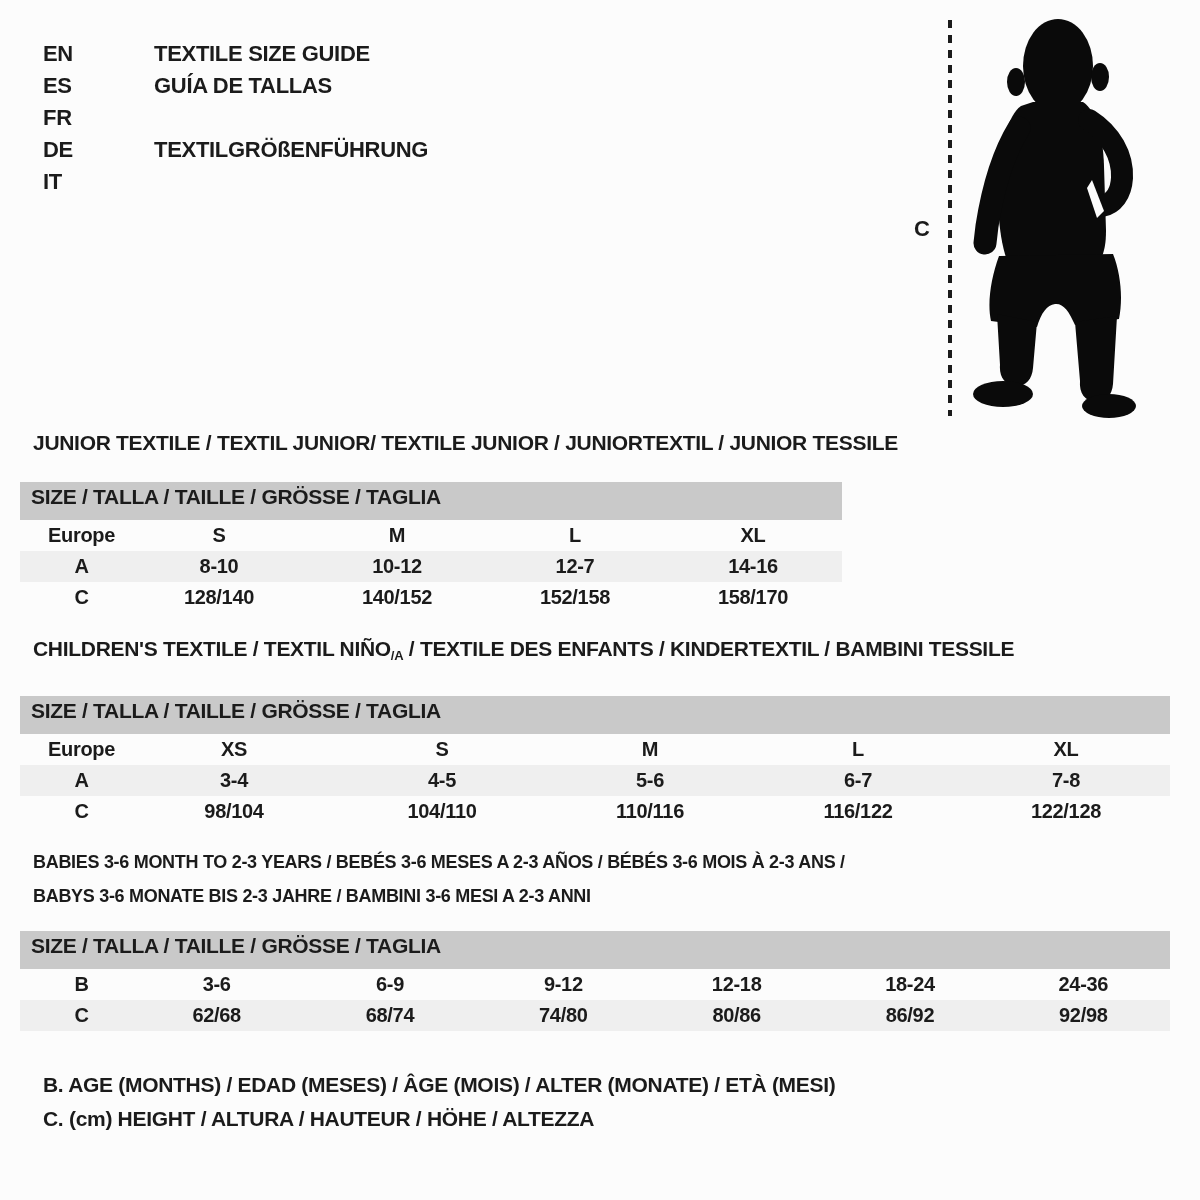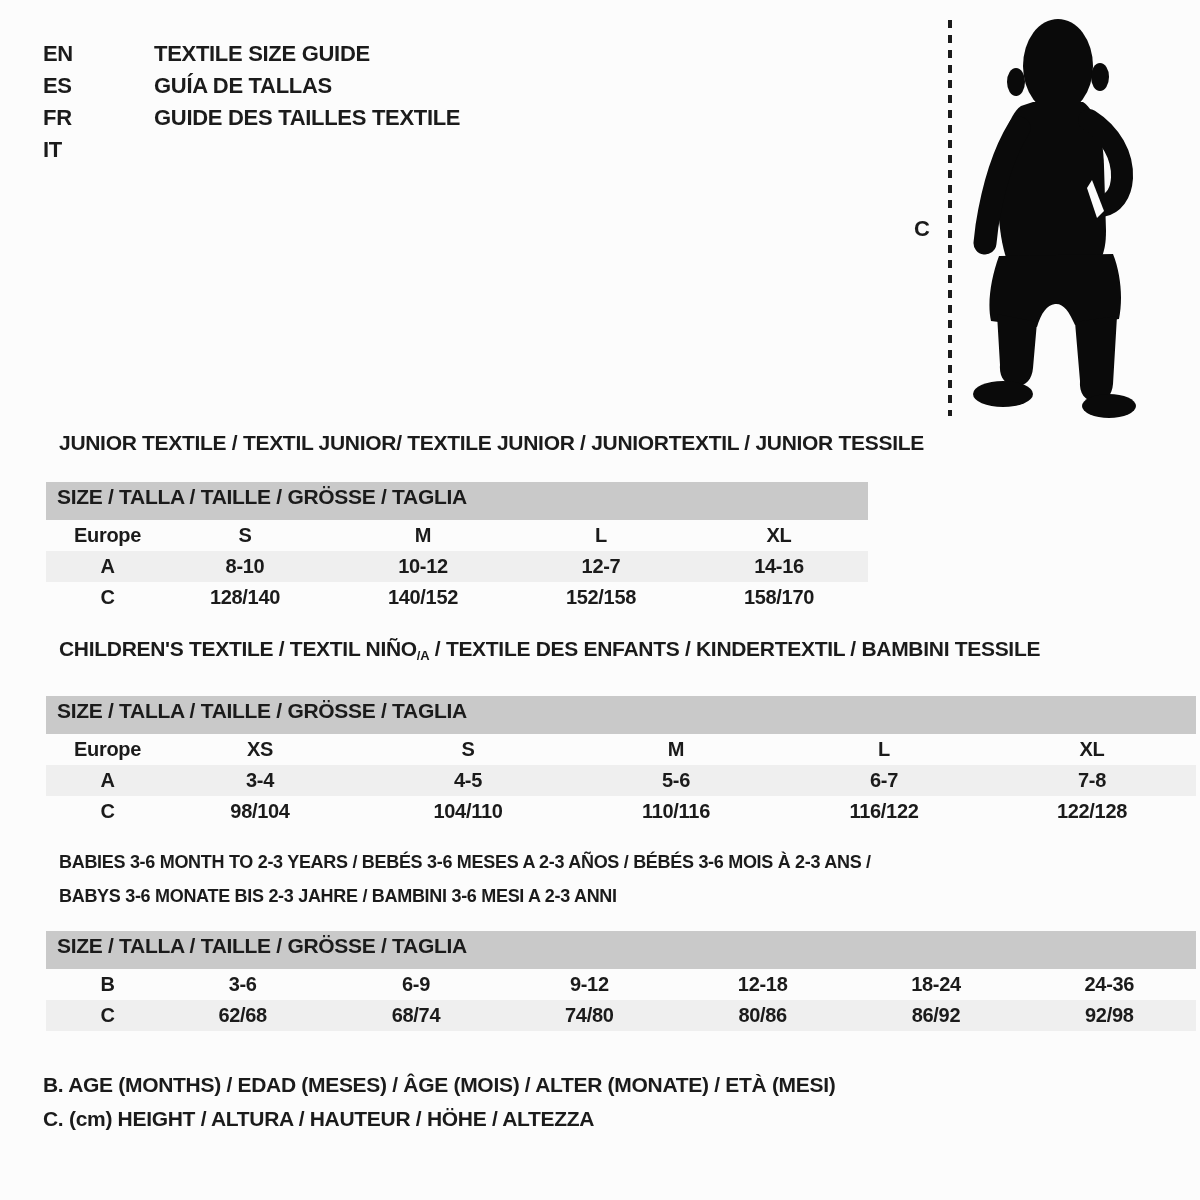--- a/index.html
+++ b/index.html
@@ -17,21 +17,21 @@
   .lang-row{display:flex; align-items:center; height:32px; font-size:22px;gap:36px;}
   .lang-code{width:75px;}
   
   .measure-line{
     position:absolute; left:948px; top:20px; width:4px; height:396px;
     background-image:repeating-linear-gradient(to bottom, var(--ink) 0 8px, transparent 8px 15px);
   }
   .measure-label{position:absolute; left:914px; top:216px; font-size:22px;}
   .toddler{position:absolute; left:963px; top:16px; width:185px; height:404px; color:var(--sil);}
   
-  .section{position:absolute; left:46px;}
+  .section{position:absolute; left:20px;}
   .section-title{margin:0 0 0 13px; font-size:21px; line-height:22px; white-space:nowrap;}
   .title-sub{font-size:0.62em; vertical-align:-0.28em;}
   .size-band{
     height:38px; background:var(--band); font-size:21px; line-height:30px;
     padding-left:11px; white-space:nowrap;
   }
   .trow{display:grid; align-items:center; height:31px; font-size:20px;}
   .cols4{grid-template-columns:110px repeat(4,1fr);}
   .cols5{grid-template-columns:110px repeat(5,1fr);}
   .cols6{grid-template-columns:110px repeat(6,1fr);}
@@ -57,21 +57,24 @@
     <div class="lang-row">
       <span class="lang-code">EN</span>
       <span class="lang-label">TEXTILE SIZE GUIDE</span>
     </div>
     <div class="lang-row">
       <span class="lang-code">ES</span>
       <span class="lang-label">GUÍA DE TALLAS</span>
     </div>
     <div class="lang-row">
       <span class="lang-code">FR</span>
-      <span class="lang-label">GUIDE DES TAILLES TEXTILE</span>
+    </div>
+    <div class="lang-row">
+      <span class="lang-code">DE</span>
+      <span class="lang-label">TEXTILGRÖßENFÜHRUNG</span>
     </div>
     <div class="lang-row">
       <span class="lang-code">IT</span>
     </div>
   </div>
 
   <div class="measure-line"></div>
   <span class="measure-label">C</span>
   <svg class="toddler" viewBox="0 0 185 404" aria-hidden="true">
     <g fill="currentColor">

